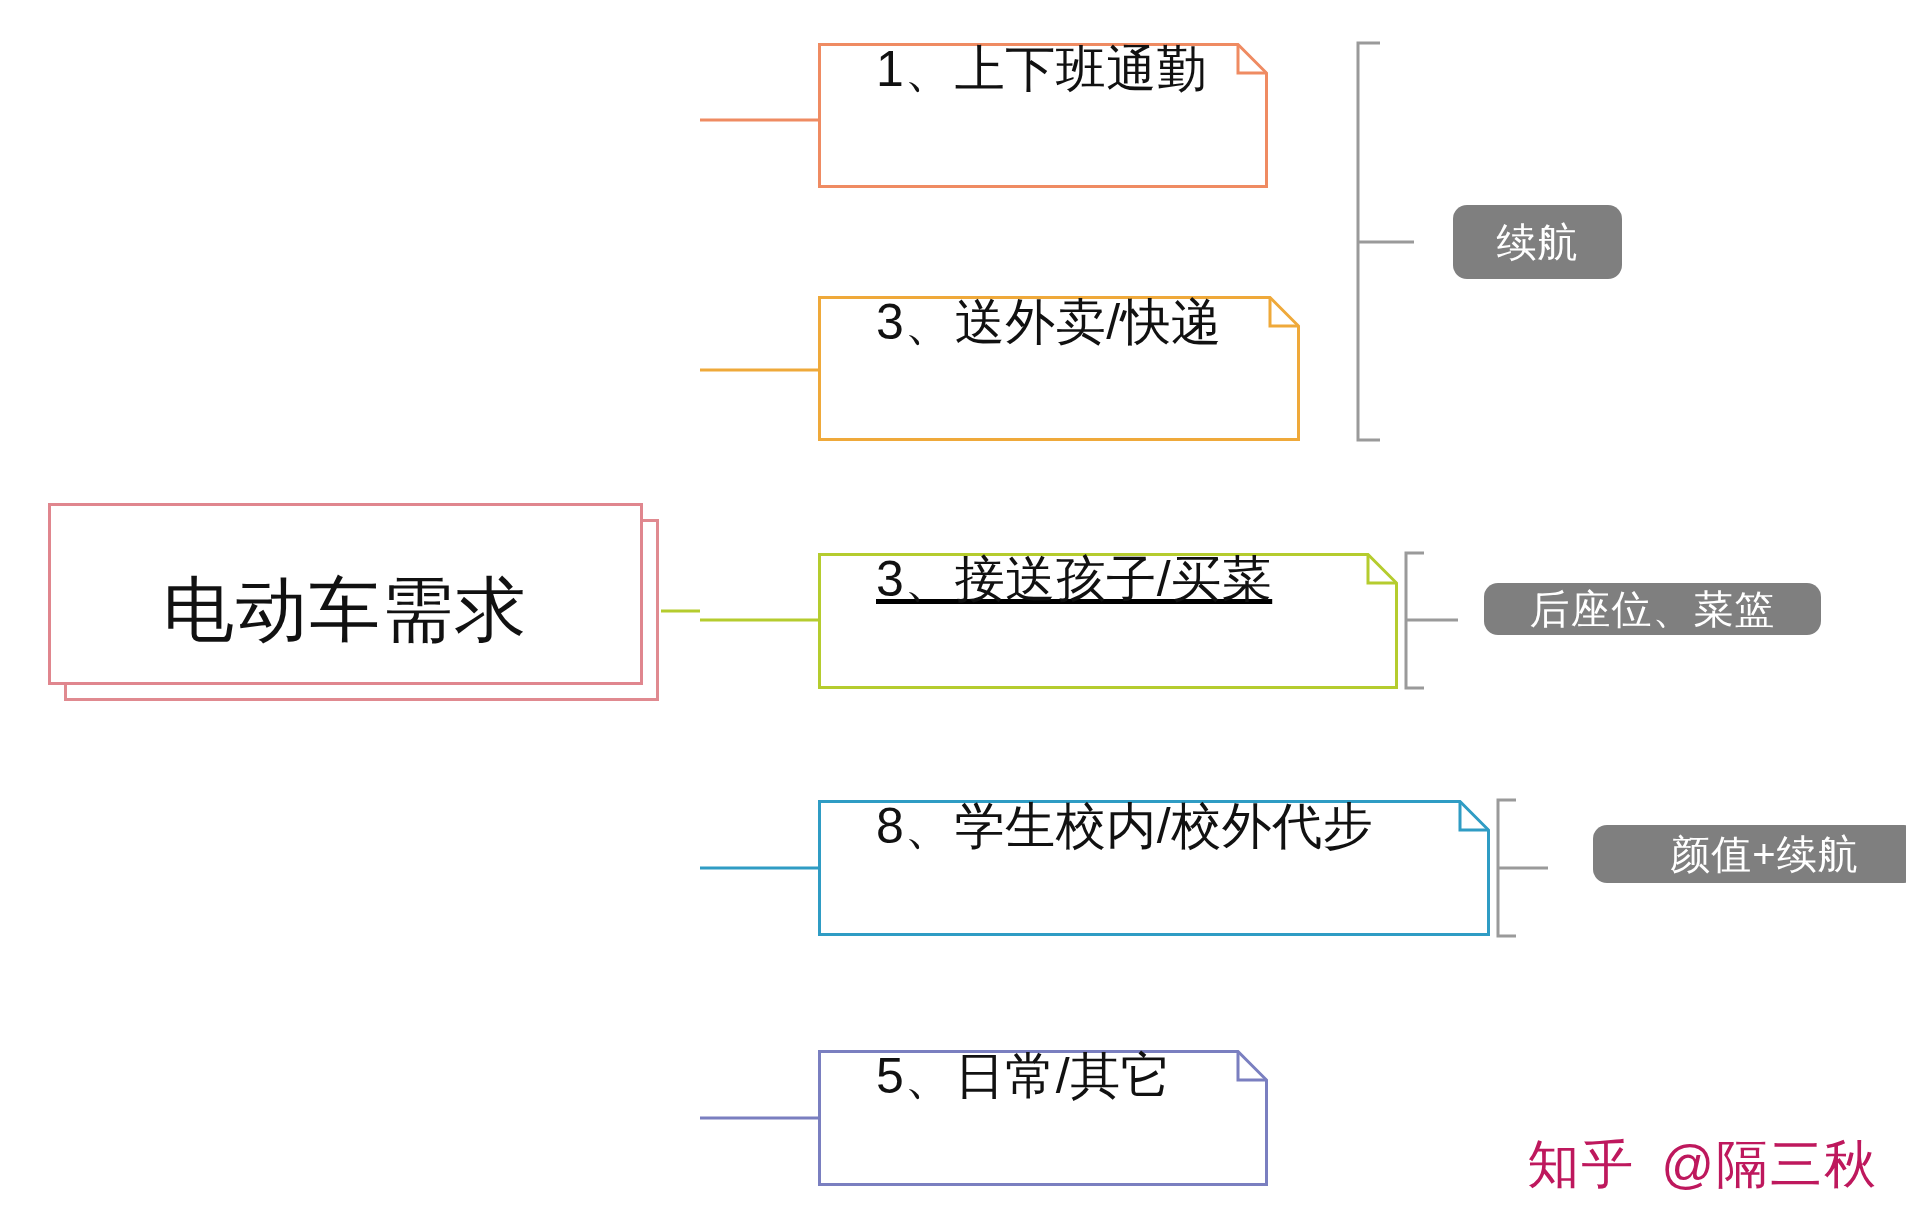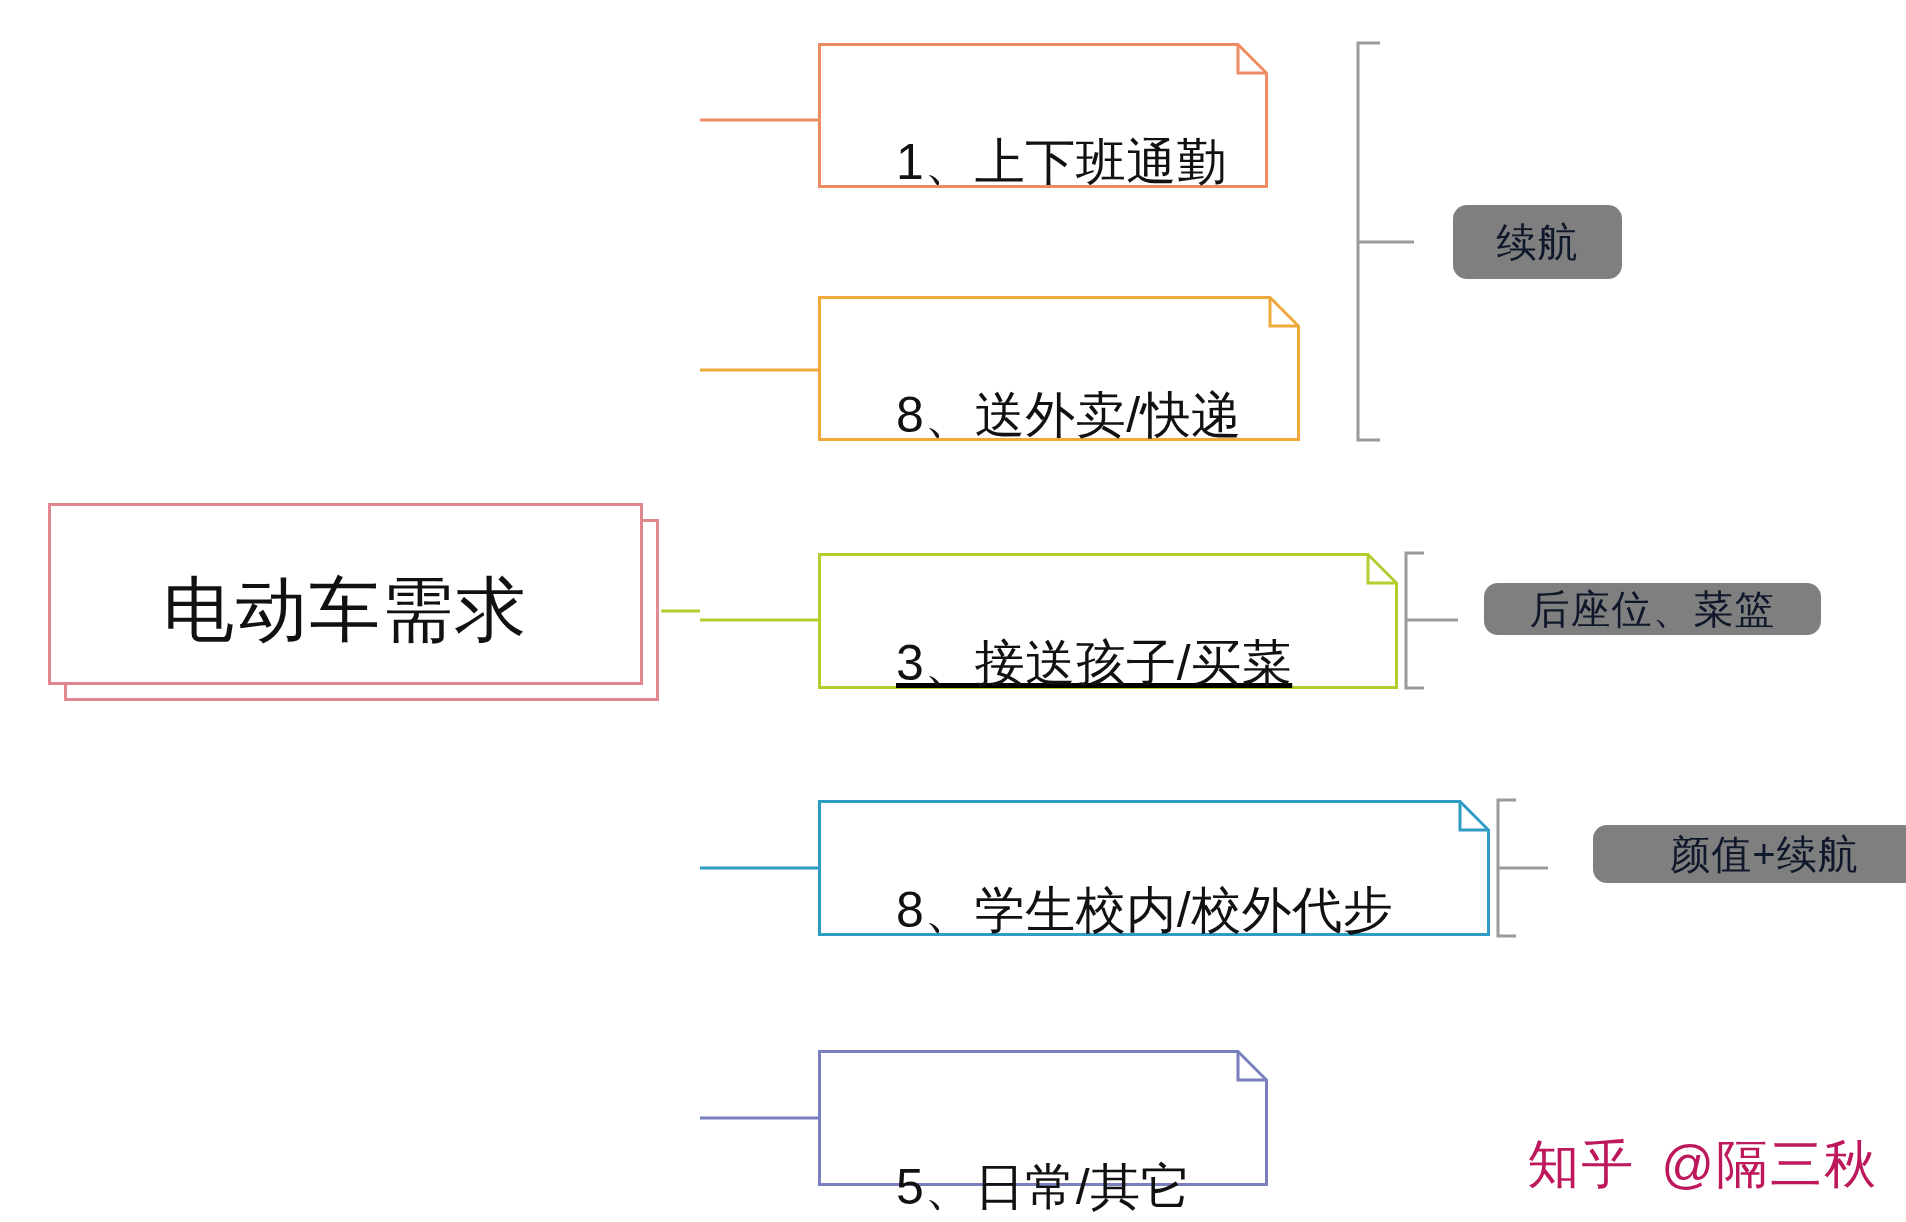--- a/index.html
+++ b/index.html
@@ -65,38 +65,37 @@
     line-height: 1;
     margin-top: 31px;
   }
 
   
   .node {
     position: absolute;
     background: #ffffff;
     box-sizing: border-box;
     display: flex;
-    align-items: flex-end;
-    padding-left: 20px;
+    align-items: flex-start;
   }
   .node-label {
     font-size: 50px;
     color: #111111;
     white-space: nowrap;
     line-height: 1.05;
     padding-left: 58px;
     letter-spacing: 0.5px;
   }
 
   
   .tag {
     position: absolute;
     background: #7f7f7f;
     border-radius: 14px;
-    color: #0f172a;
+    color: #ffffff;
     font-size: 40px;
     display: flex;
     align-items: center;
     justify-content: center;
     white-space: nowrap;
     padding: 0 22px;
     letter-spacing: 1px;
     line-height: 1;
   }
 
@@ -169,21 +168,21 @@
       <path d="M 420 1.5 L 420 30 L 448.5 30" fill="none" stroke="#ef8b62" stroke-width="3"></path>
     </svg>
     <span class="node-label" style="position:relative;">1、上下班通勤</span>
   </div>
 
   <div class="node" style="left:818px; top:296px; width:482px; height:145px;">
     <svg width="482" height="145" viewBox="0 0 482 145" style="position:absolute;left:0;top:0;" xmlns="http://www.w3.org/2000/svg">
       <path d="M 1.5 1.5 L 452 1.5 L 480.5 30 L 480.5 143.5 L 1.5 143.5 Z" fill="#ffffff" stroke="#efa93a" stroke-width="3"></path>
       <path d="M 452 1.5 L 452 30 L 480.5 30" fill="none" stroke="#efa93a" stroke-width="3"></path>
     </svg>
-    <span class="node-label" style="position:relative;">8、送外卖/快递</span>
+    <span class="node-label" style="position:relative;">3、送外卖/快递</span>
   </div>
 
   <div class="node" style="left:818px; top:553px; width:580px; height:136px;text-decoration:underline;">
     <svg width="580" height="136" viewBox="0 0 580 136" style="position:absolute;left:0;top:0;" xmlns="http://www.w3.org/2000/svg">
       <path d="M 1.5 1.5 L 550 1.5 L 578.5 30 L 578.5 134.5 L 1.5 134.5 Z" fill="#ffffff" stroke="#b5cc2e" stroke-width="3"></path>
       <path d="M 550 1.5 L 550 30 L 578.5 30" fill="none" stroke="#b5cc2e" stroke-width="3"></path>
     </svg>
     <span class="node-label" style="position:relative;">3、接送孩子/买菜</span>
   </div>
 

